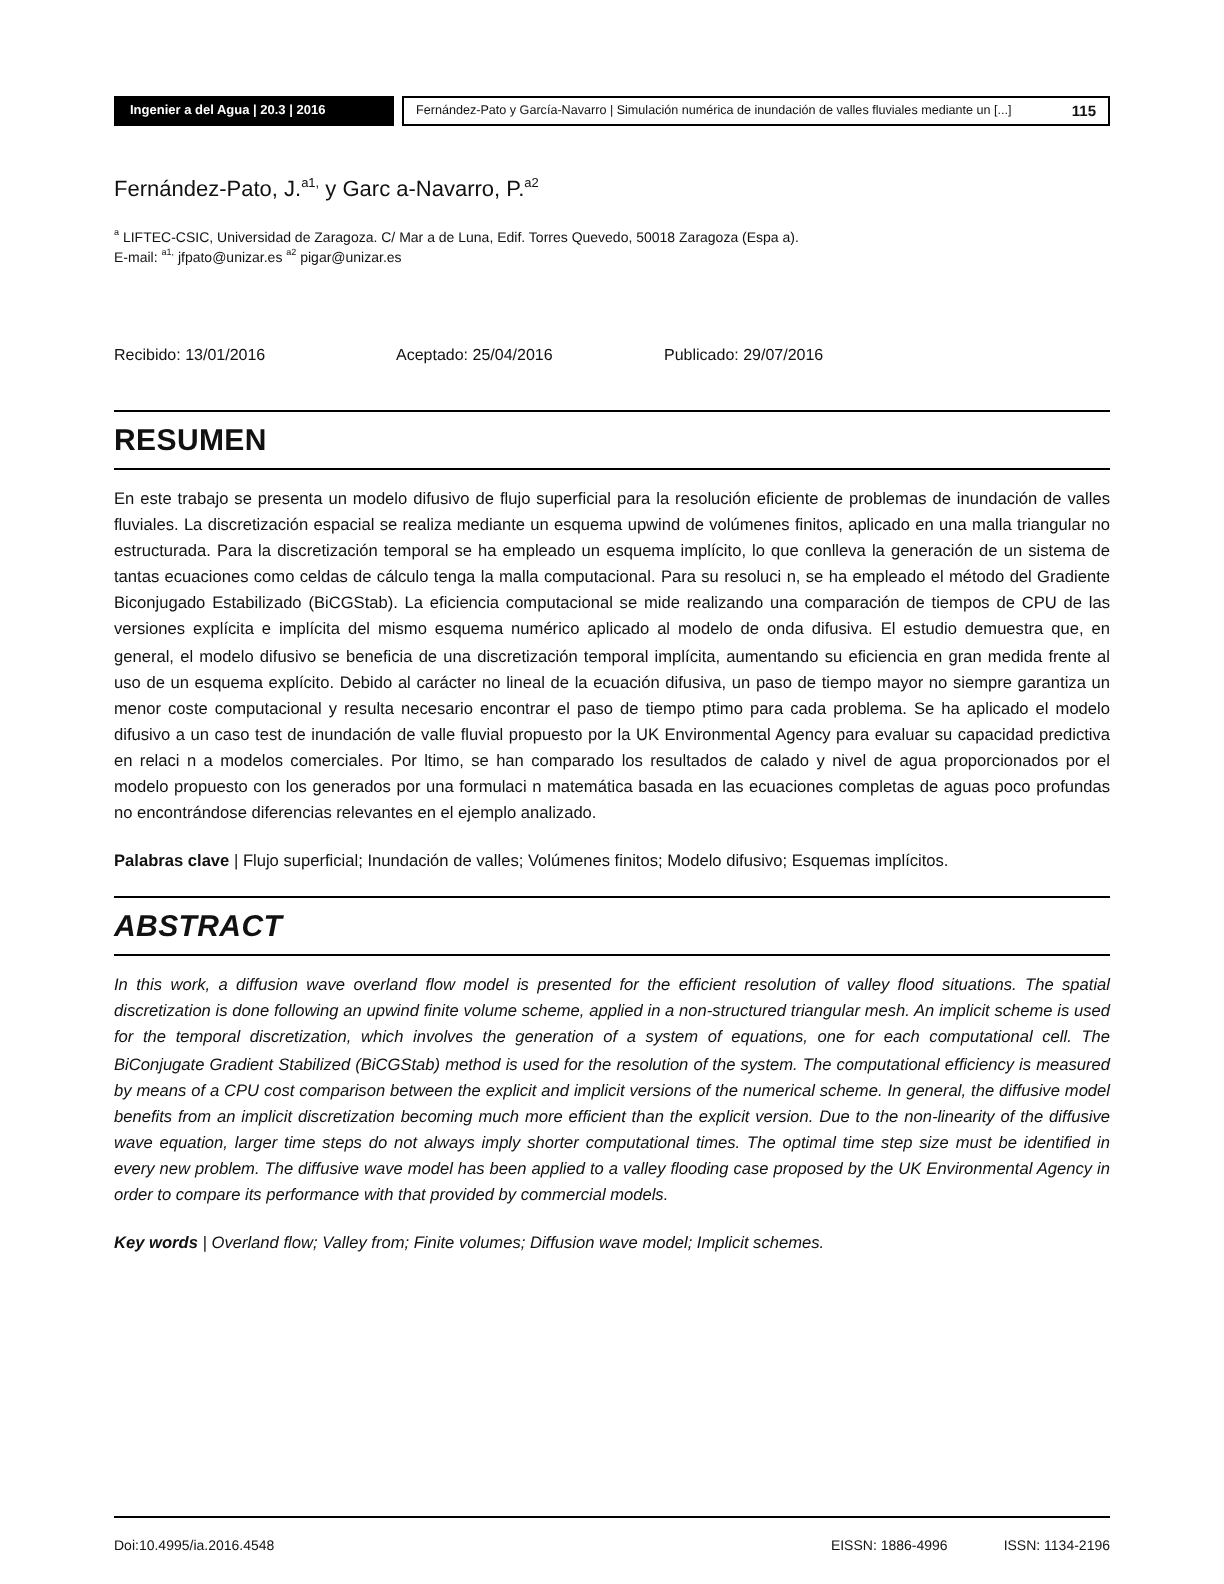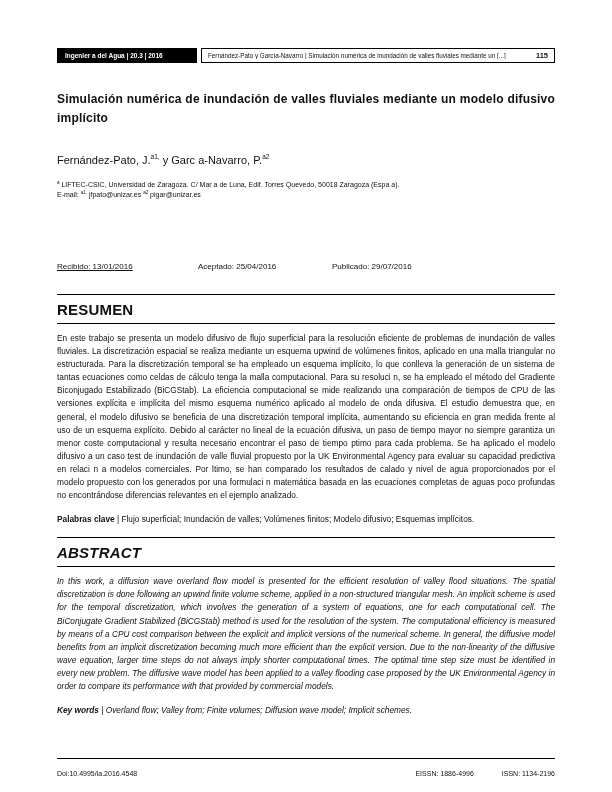--- a/index.html
+++ b/index.html
@@ -67,22 +67,22 @@
 
   
   .authors { margin-top: 26px; font-size: 11px; line-height: 13px; }
   .authors sup { font-size: 6.5px; vertical-align: super; line-height: 0; }
   .affiliation { margin-top: 13px; font-size: 7px; line-height: 10px; }
   .affiliation sup { font-size: 4.5px; vertical-align: super; line-height: 0; }
 
   
   .dates { margin-top: 38px; font-size: 8px; line-height: 10px; }
   .dates .date-item { display: inline-block; }
-  .dates .date-received  { width: 141px; text-decoration: underline; }
-  .dates .date-accepted  { width: 134px; margin-top: 24px; }
+  .dates .date-received  { width: 141px; }
+  .dates .date-accepted  { width: 134px; }
 
   
   .rule { border: none; border-top: 1px solid #000000; height: 0; }
   .rule-top { margin-top: 22px; }
   .section-heading {
     font-size: 15px;
     font-weight: bold;
     padding: 6px 0 5px 0;
     letter-spacing: 0.2px;
   }
@@ -123,21 +123,20 @@
       <span>Ingenier a del Agua  |  20.3  |  2016</span>
     </div>
     <div class="running-title-box">
       <span class="running-title">Fernández-Pato y García-Navarro | Simulación numérica de inundación de valles fluviales mediante un [...]</span>
       <span class="running-page-num">115</span>
     </div>
   </div>
 
   <div class="content">
 
-    <h1 class="title-es">Simulación numérica de inundación de valles fluviales mediante un modelo difusivo implícito</h1>
 
     <p class="authors"><span>Fernández-Pato, J.</span><sup>a1,</sup><span> y </span><span>Garc a-Navarro, P.</span><sup>a2</sup></p>
 
     <p class="affiliation"><sup>a</sup><span> LIFTEC-CSIC, Universidad de Zaragoza. C/ Mar a de Luna, Edif. Torres Quevedo, 50018 Zaragoza (Espa a).</span><br>
       <span>E-mail: </span><sup>a1,</sup><span> jfpato@unizar.es </span><sup>a2</sup><span> pigar@unizar.es</span>
     </p>
 
     <p class="dates">
       <span class="date-item date-received">Recibido: 13/01/2016</span><span class="date-item date-accepted">Aceptado: 25/04/2016</span><span class="date-item">Publicado: 29/07/2016</span>
     </p>

